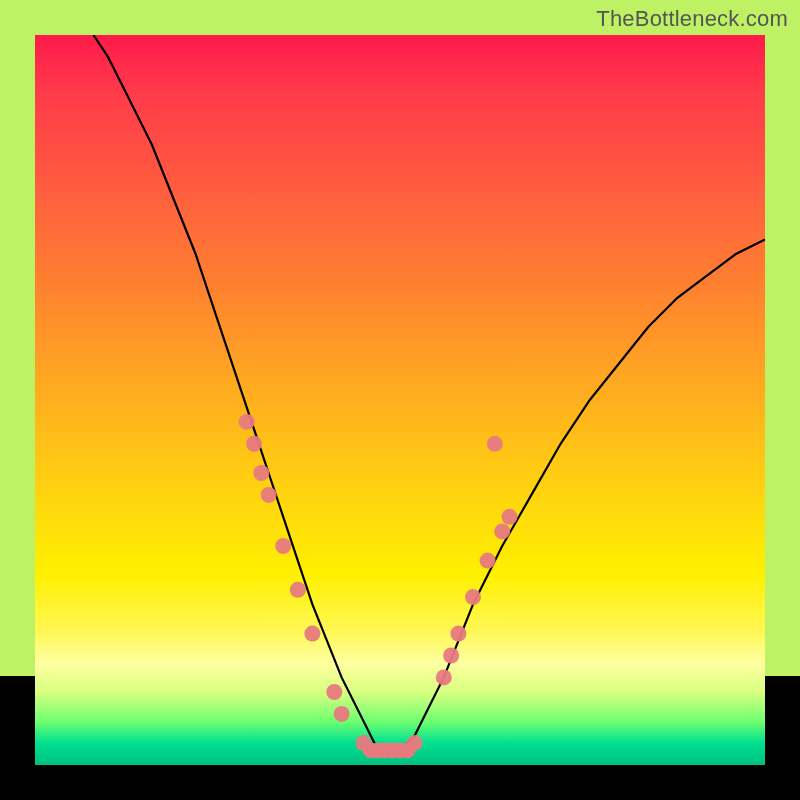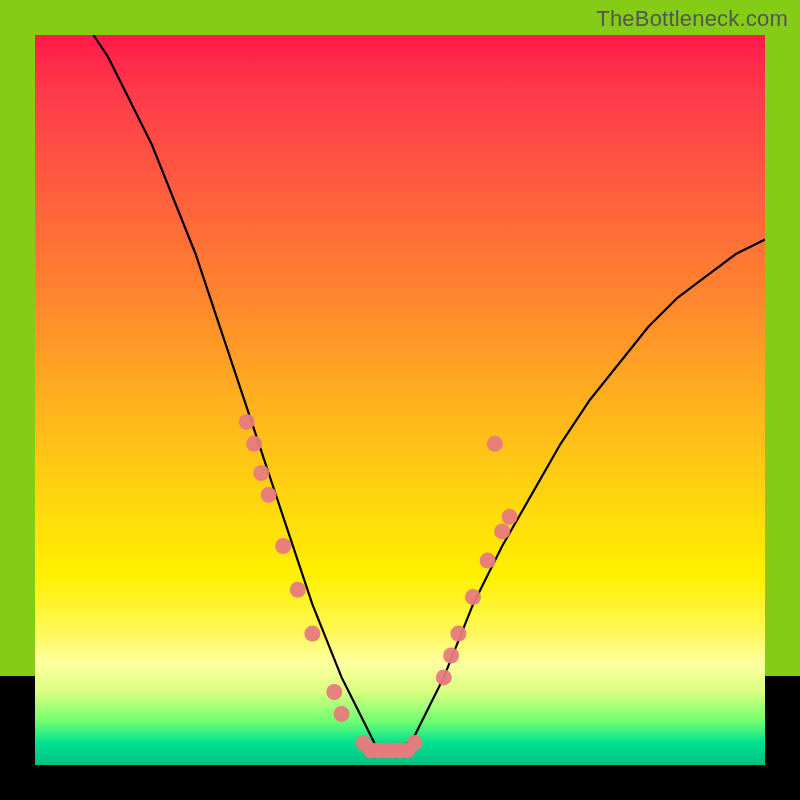--- a/index.html
+++ b/index.html
@@ -8,21 +8,21 @@
     width: 800px;
     height: 800px;
     background: #000;
     font-family: Arial, Helvetica, sans-serif;
     overflow: hidden;
   }
   .frame {
     position: relative;
     width: 800px;
     height: 676px;
-    background: #84cc16;
+    background: #bef264;
   }
   .plot {
     position: absolute;
     left: 35px;
     top: 35px;
     width: 730px;
     height: 730px;
     background: linear-gradient(
       to bottom,
       #ff1a4a 0%,

